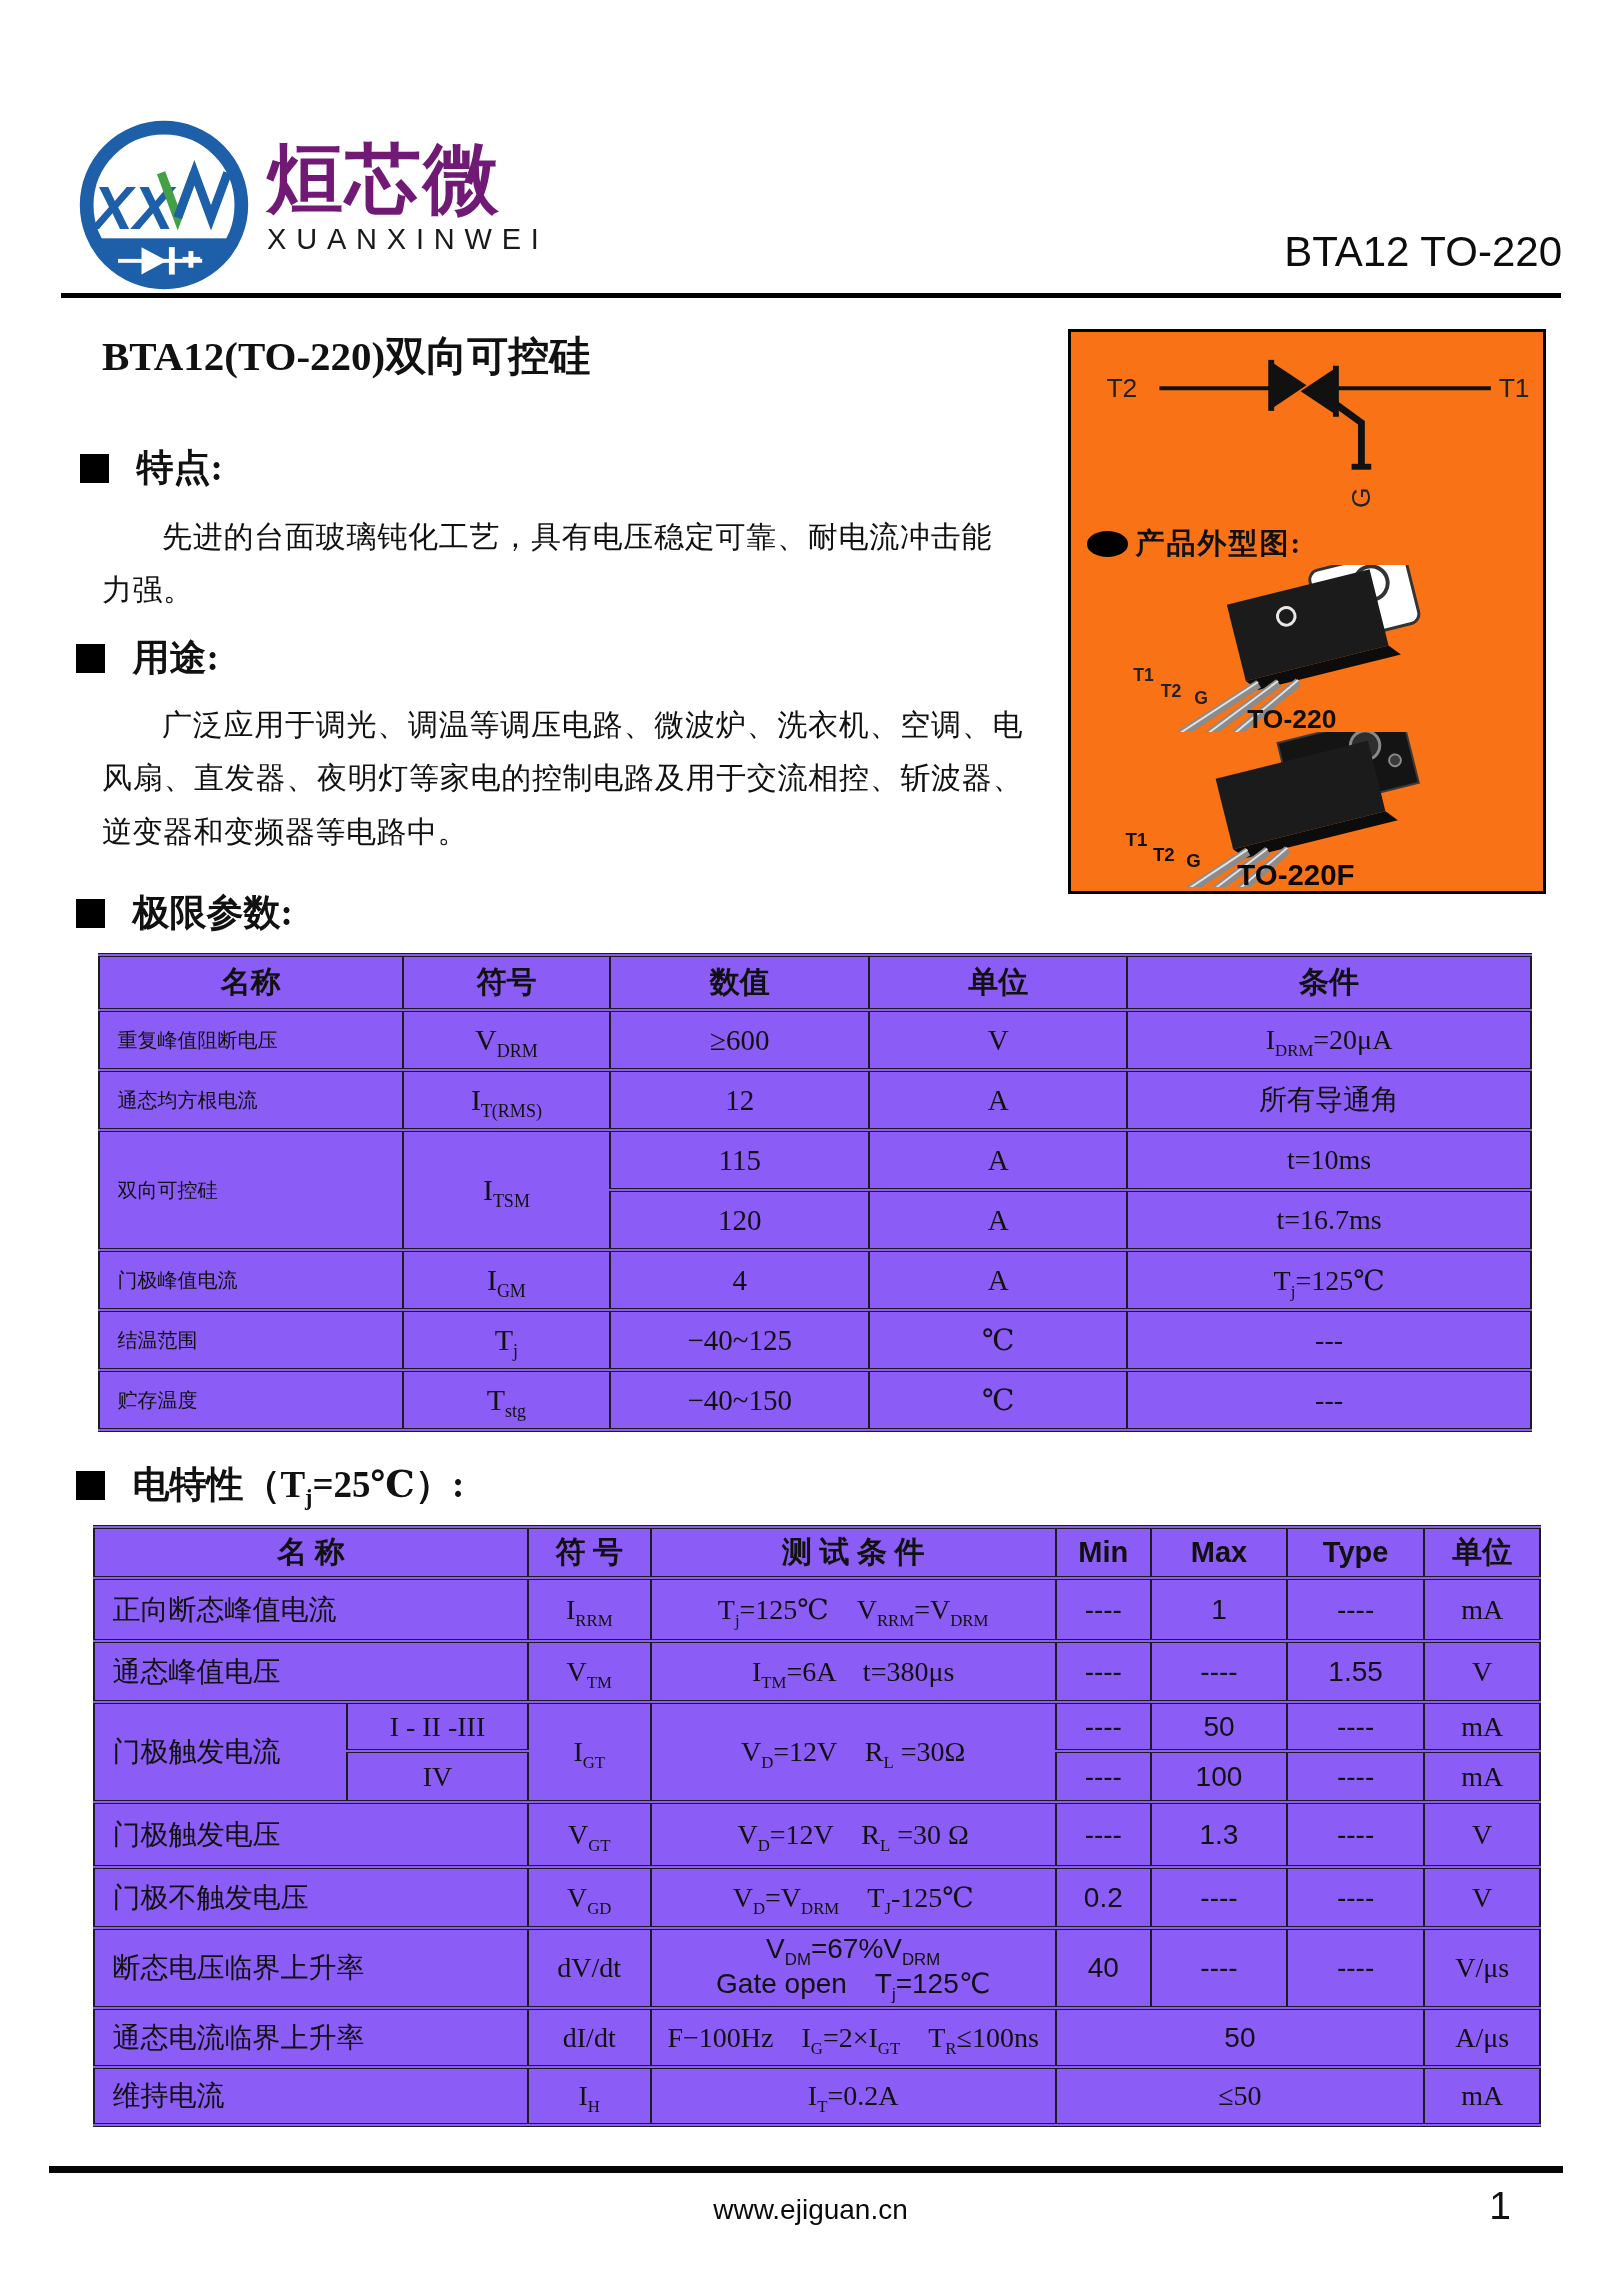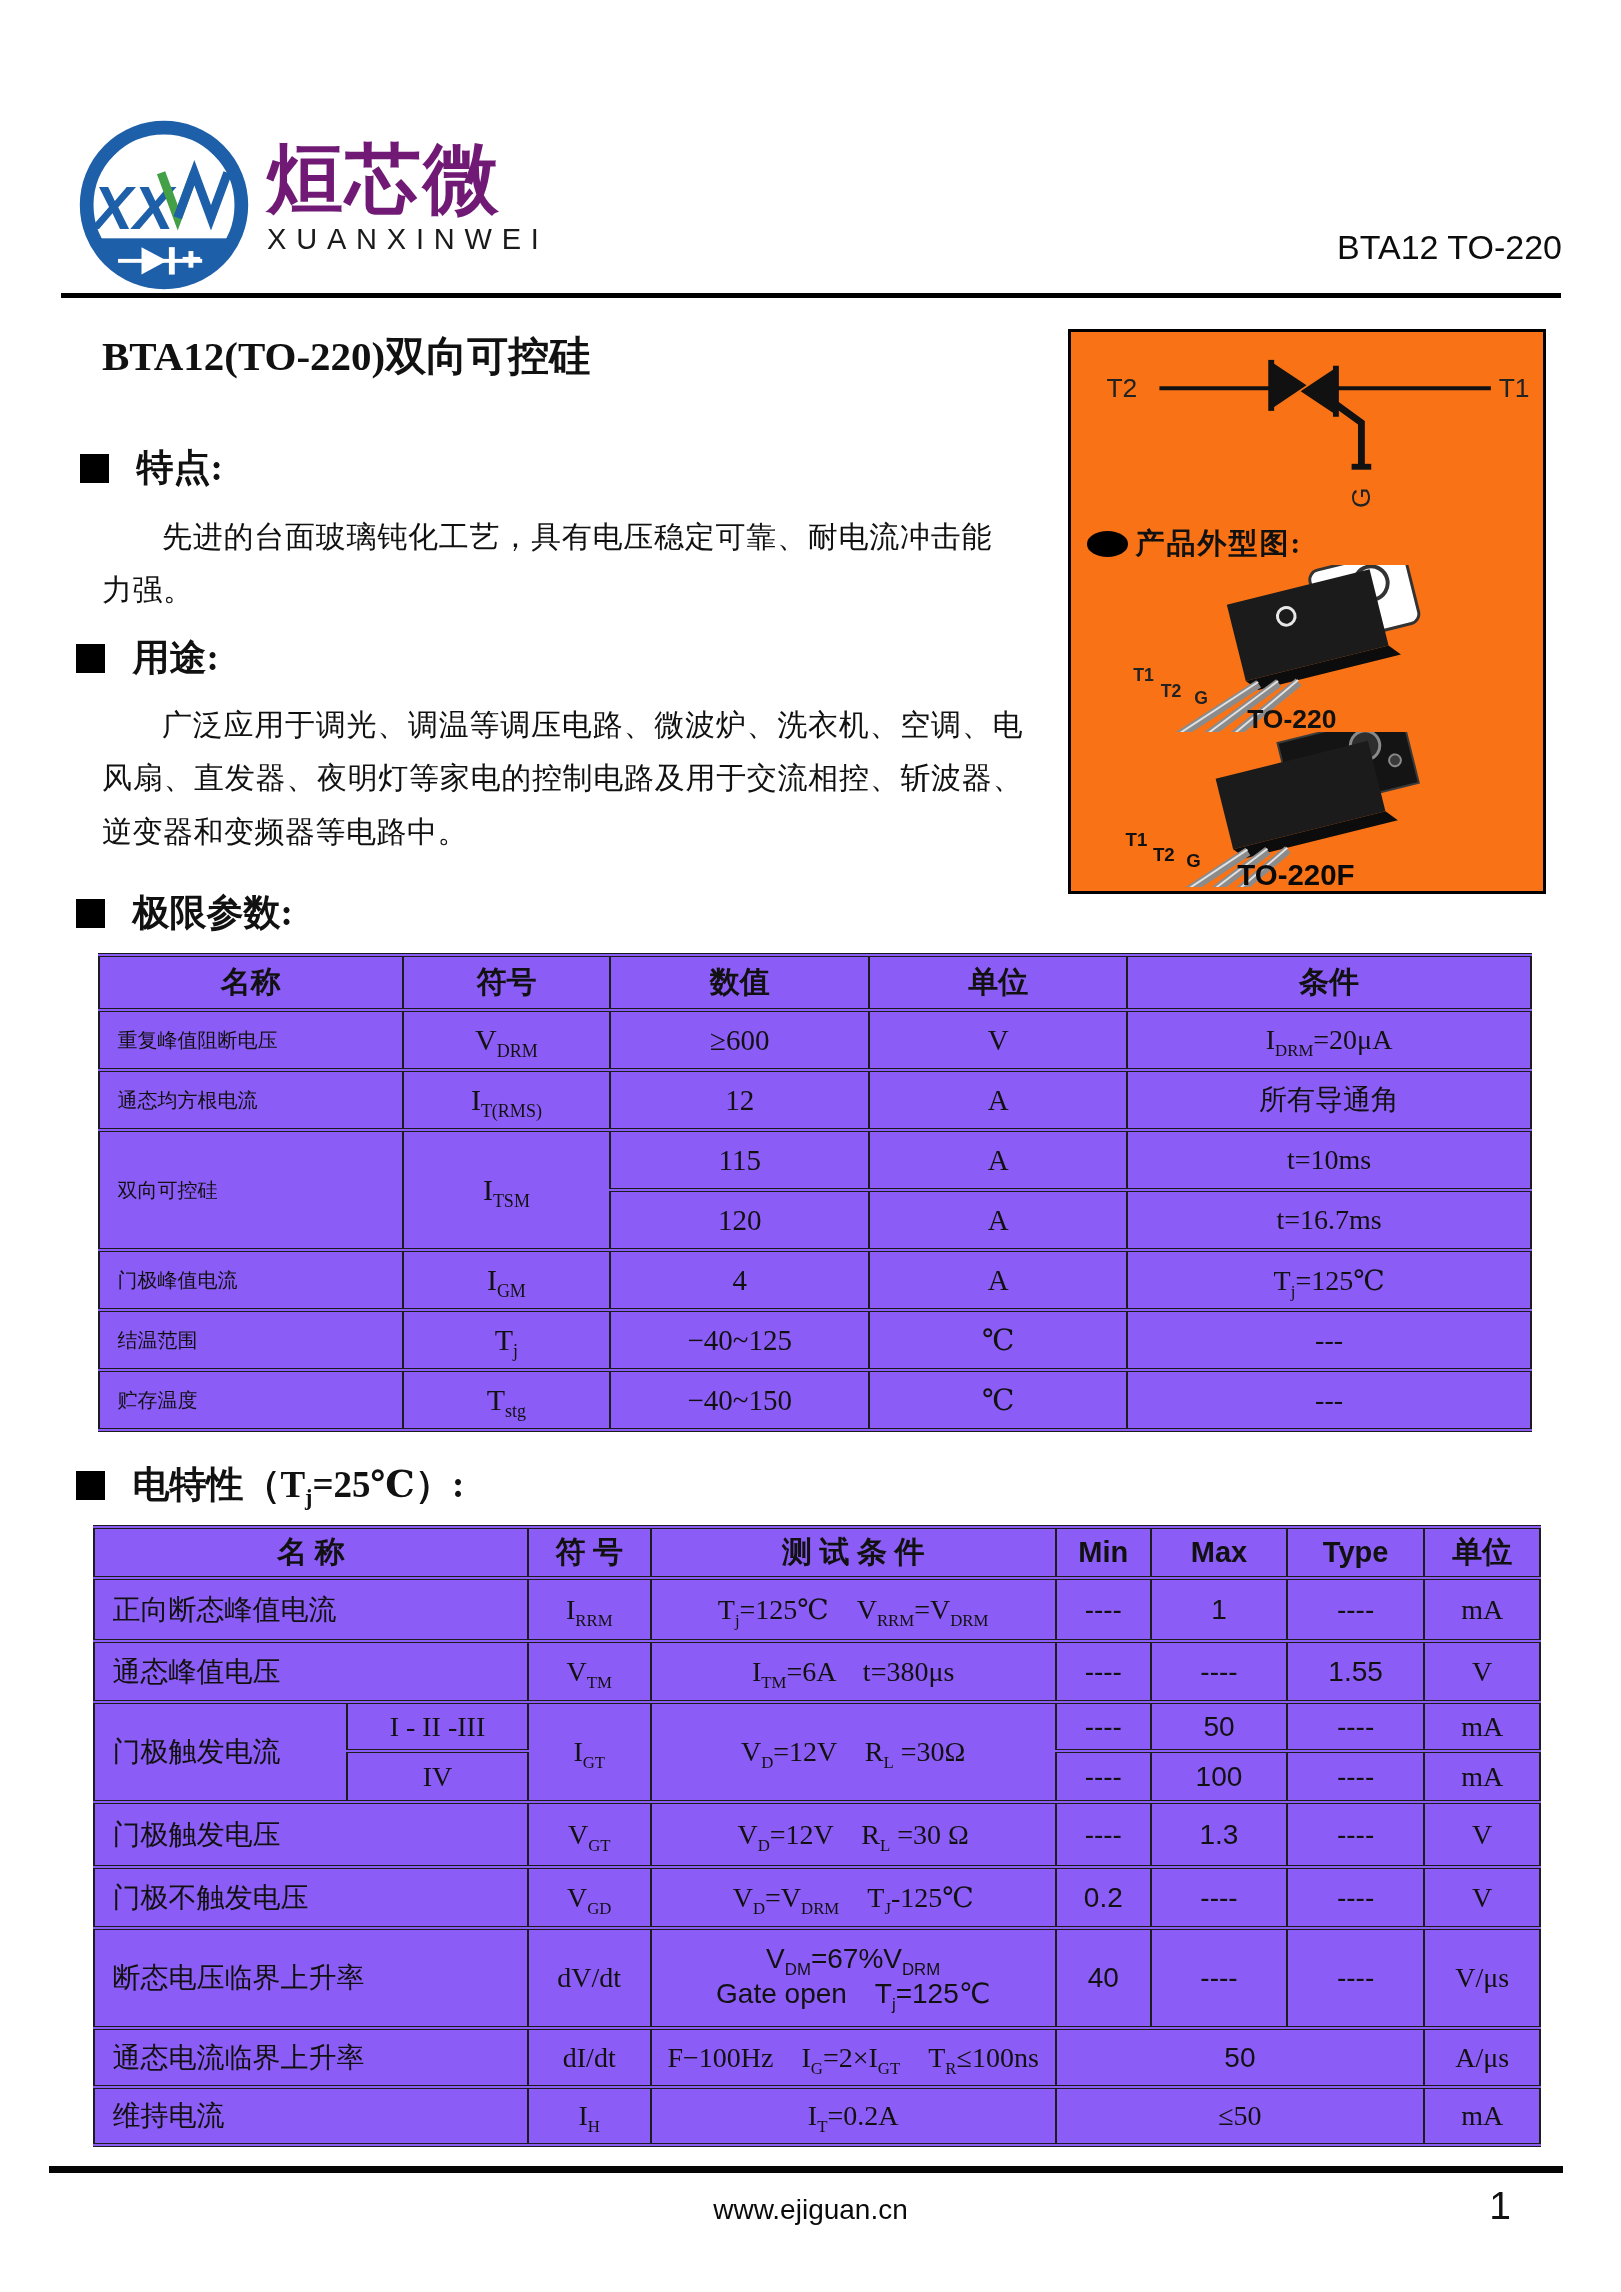--- a/index.html
+++ b/index.html
@@ -3,21 +3,21 @@
 <meta charset="utf-8">
 <style>
   html,body{margin:0;padding:0;background:#e8e8e8;}
   .page{position:relative;width:1621px;height:2293px;background:#ffffff;margin:0 auto;
         font-family:"Liberation Serif","DejaVu Serif",serif;color:#111;overflow:hidden;}
   .abs{position:absolute;}
 
   
   .brand-cn{left:267px;top:129px;font-size:76px;font-weight:bold;letter-spacing:2px;font-family:Liberation Mono, monospace;color:#701a75;}
   .brand-en{left:267px;top:223px;font-size:29px;letter-spacing:9.8px;font-family:"Liberation Sans","DejaVu Sans",sans-serif;color:#1a1a1a;}
-  .part-no{right:59px;top:228px;font-size:34px;font-family:"Liberation Sans","DejaVu Sans",sans-serif;color:#0d0d0d;}
+  .part-no{right:59px;top:228px;font-size:42px;font-family:"Liberation Sans","DejaVu Sans",sans-serif;color:#0d0d0d;}
   .header-rule{left:61px;top:293px;width:1500px;height:4.9px;background:#000;}
 
   .doc-title{left:102px;top:329px;font-size:41px;font-weight:bold;}
 
   .sec-head{display:flex;align-items:center;gap:27.4px;font-size:37px;font-weight:bold;}
   .sq{width:29px;height:29px;background:#000;flex:0 0 auto;}
   .para{font-size:30px;line-height:1.78;text-indent:2em;letter-spacing:0.5px;text-align:justify;}
 
   
   .outline-box{left:1068px;top:329px;width:472px;height:559px;border:3.9px solid #000;background:#f97316;}
@@ -293,21 +293,21 @@
     </tr>
     <tr style="height:61px">
       <td class="t-name" colspan="2">门极不触发电压</td>
       <td class="t-sym">V<sub>GD</sub></td>
       <td class="t-cond">V<sub>D</sub>=V<sub>DRM</sub>　T<sub>J</sub>-125℃</td>
       <td class="sans">0.2</td>
       <td class="sans">----</td>
       <td class="sans">----</td>
       <td>V</td>
     </tr>
-    <tr style="height:100px">
+    <tr style="height:80px">
       <td class="t-name" colspan="2">断态电压临界上升率</td>
       <td class="t-sym">dV/dt</td>
       <td class="t-cond sans">
         <div>V<sub>DM</sub>=67%V<sub>DRM</sub></div>
         <div>Gate open　T<sub>j</sub>=125℃</div>
       </td>
       <td class="sans">40</td>
       <td class="sans">----</td>
       <td class="sans">----</td>
       <td>V/μs</td>

